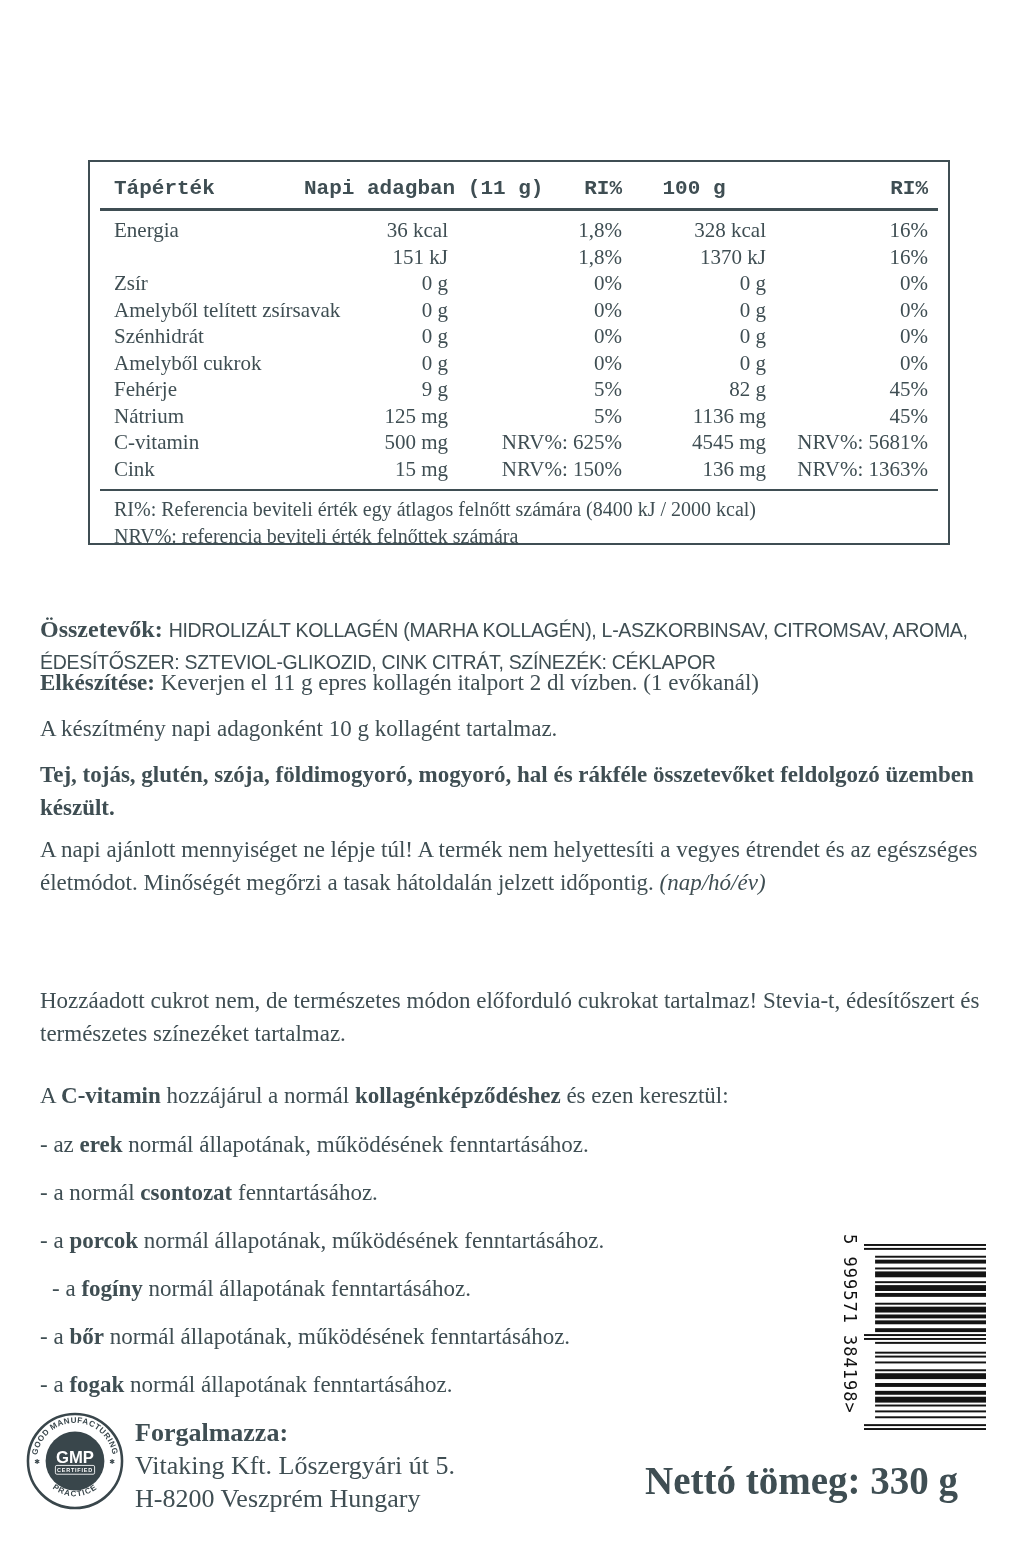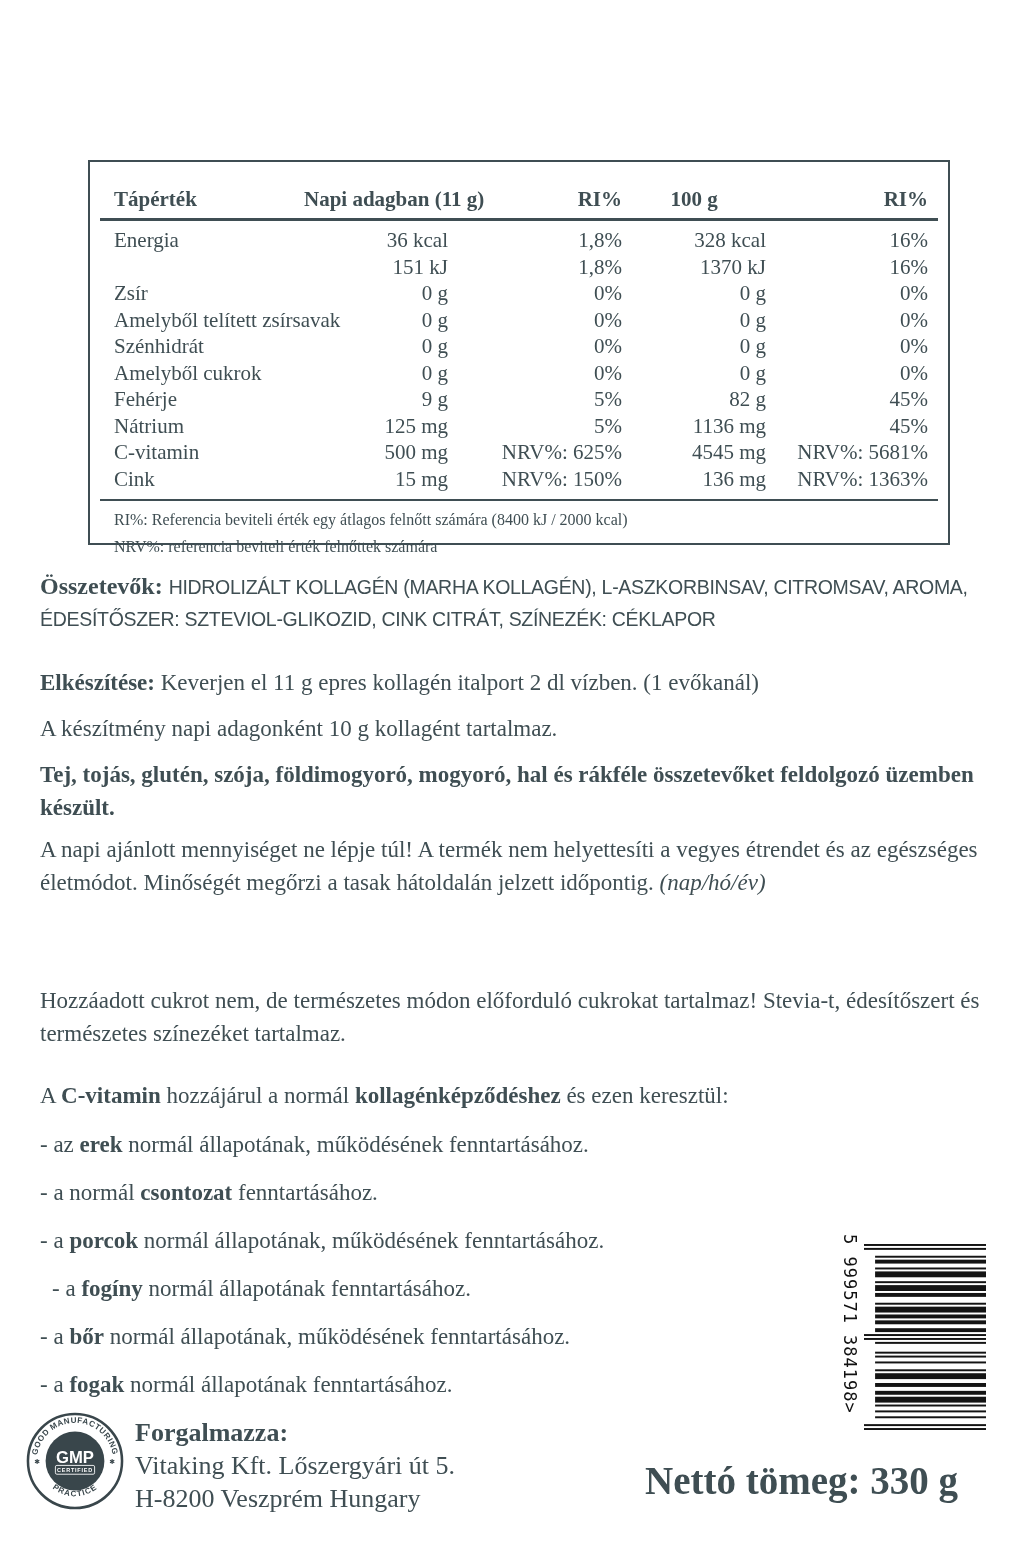--- a/index.html
+++ b/index.html
@@ -13,31 +13,31 @@
     font-family:"Liberation Serif",serif;color:var(--ink);overflow:hidden;
   }
   
   .title{position:absolute;left:40px;top:56px;margin:0;font-weight:bold;white-space:nowrap;}
   .title .t1{font-size:42px;letter-spacing:0.5px;}
   .title .t2{font-size:31px;}
   
   .nbox{position:absolute;left:88px;top:160px;width:862px;height:385px;
         border:2px solid var(--ink);box-sizing:border-box;}
   .nrow{display:flex;padding:0 20px 0 24px;line-height:26.5px;font-size:21px;white-space:nowrap;}
-  .nhead{font-weight:bold;padding-top:25px;padding-bottom:7px;line-height:24px;}
+  .nhead{font-weight:bold;padding-top:15px;padding-bottom:7px;line-height:24px;font-family:Liberation Mono, monospace;}
   .c{flex:0 0 auto;}
   .c1{width:190px;text-align:left;}
   .c2{width:144px;text-align:right;}
   .c3{width:174px;text-align:right;}
   .c4{width:144px;text-align:right;}
   .c5{width:162px;text-align:right;}
   .nhead .c2,.nhead .c4{text-align:center;}
   .hrule{height:3px;background:var(--ink);margin:0 10px 6px 10px;}
   .frule{height:2px;background:var(--ink);margin:7px 10px 6px 10px;}
-  .fnote{margin:2px 0 0 24px;font-size:16px;line-height:25px;}
+  .fnote{margin:2px 0 0 24px;font-size:20px;line-height:25px;}
   
   .para{position:absolute;left:40px;width:946px;margin:0;font-size:23px;line-height:33px;}
   .para b{font-weight:bold;}
   .para i{font-style:italic;}
   .ing-label{font-family:"Liberation Serif",serif;font-size:24px;font-weight:bold;}
   .ing-text{font-family:"Liberation Sans",sans-serif;font-size:19.5px;letter-spacing:-0.3px;line-height:31px;}
   .ing{line-height:31px;}
   
   .barcode{position:absolute;left:840px;top:1240px;width:146px;height:192px;}
   .barcode .digits{
@@ -138,21 +138,21 @@
       <span class="c c3">NRV%: 150%</span>
       <span class="c c4">136 mg</span>
       <span class="c c5">NRV%: 1363%</span>
     </div>
 
     <div class="frule"></div>
     <p class="fnote">RI%: Referencia beviteli érték egy átlagos felnőtt számára (8400 kJ / 2000 kcal)</p>
     <p class="fnote">NRV%: referencia beviteli érték felnőttek számára</p>
   </div>
 
-  <p class="para ing" style="top:571px;"><span class="ing-label">Összetevők: </span><span class="ing-text">HIDROLIZÁLT KOLLAGÉN (MARHA KOLLAGÉN), L-ASZKORBINSAV, CITROMSAV, AROMA, ÉDESÍTŐSZER: SZTEVIOL-GLIKOZID, CINK CITRÁT, SZÍNEZÉK: CÉKLAPOR</span></p>
+  <p class="para ing" style="top:614px;"><span class="ing-label">Összetevők: </span><span class="ing-text">HIDROLIZÁLT KOLLAGÉN (MARHA KOLLAGÉN), L-ASZKORBINSAV, CITROMSAV, AROMA, ÉDESÍTŐSZER: SZTEVIOL-GLIKOZID, CINK CITRÁT, SZÍNEZÉK: CÉKLAPOR</span></p>
 
   <p class="para" style="top:666px;"><b>Elkészítése:</b><span> Keverjen el 11 g epres kollagén italport 2 dl vízben. (1 evőkanál)</span></p>
 
   <p class="para" style="top:712px;">A készítmény napi adagonként 10 g kollagént tartalmaz.</p>
 
   <p class="para" style="top:758px;"><b>Tej, tojás, glutén, szója, földimogyoró, mogyoró, hal és rákféle összetevőket feldolgozó üzemben készült.</b></p>
 
   <p class="para" style="top:833px;"><span>A napi ajánlott mennyiséget ne lépje túl! A termék nem helyettesíti a vegyes étrendet és az egészséges életmódot. Minőségét megőrzi a tasak hátoldalán jelzett időpontig. </span><i>(nap/hó/év)</i></p>
 
 

